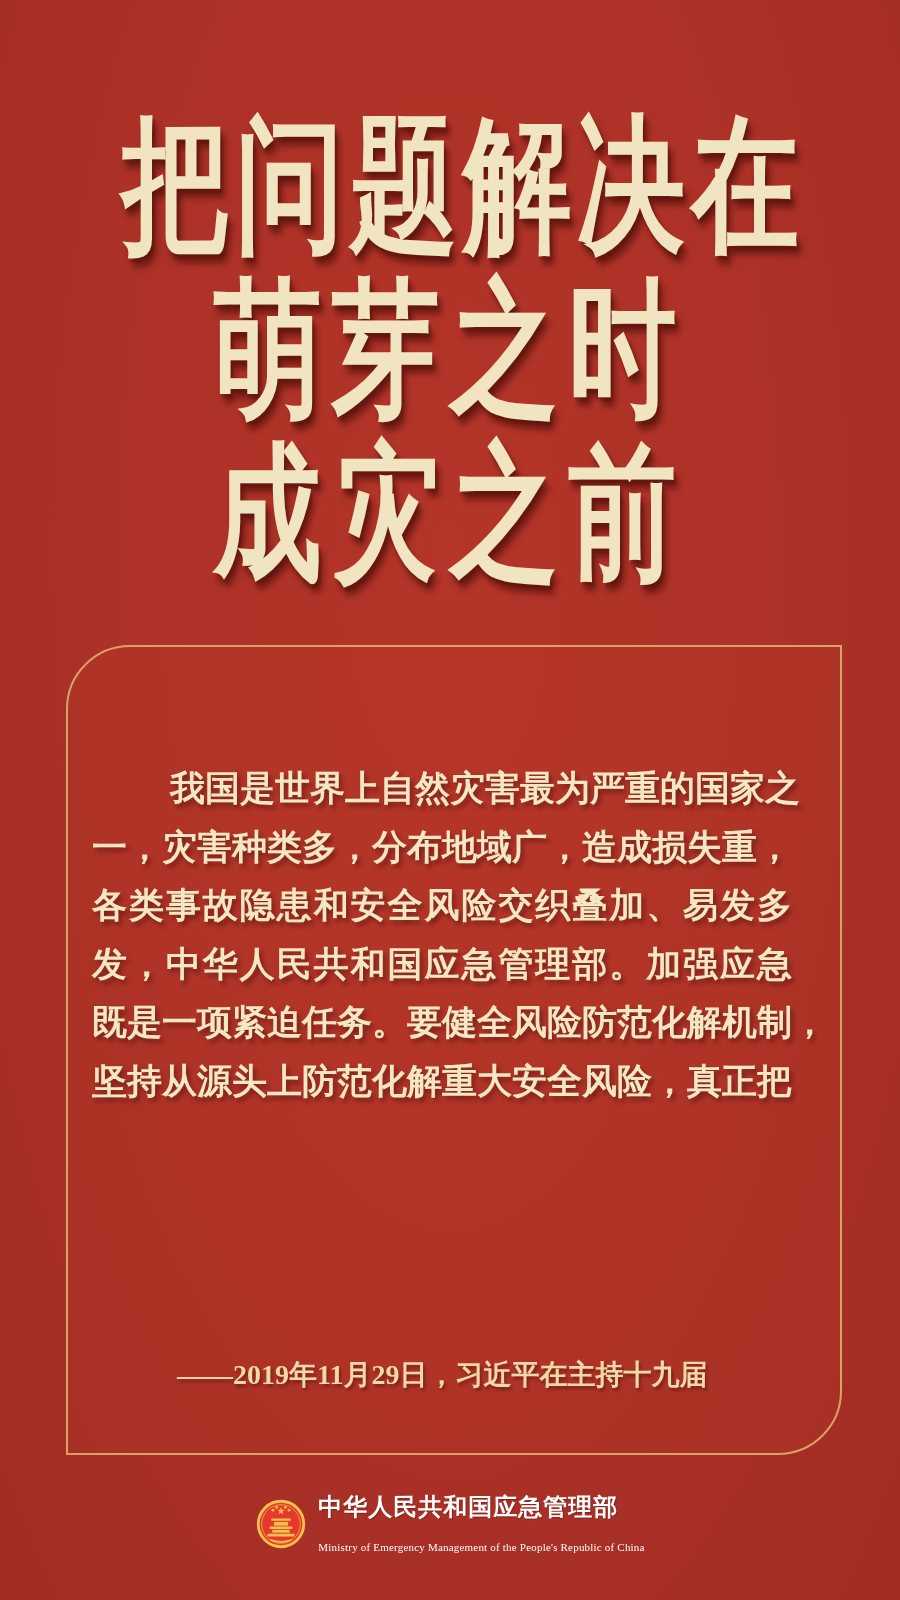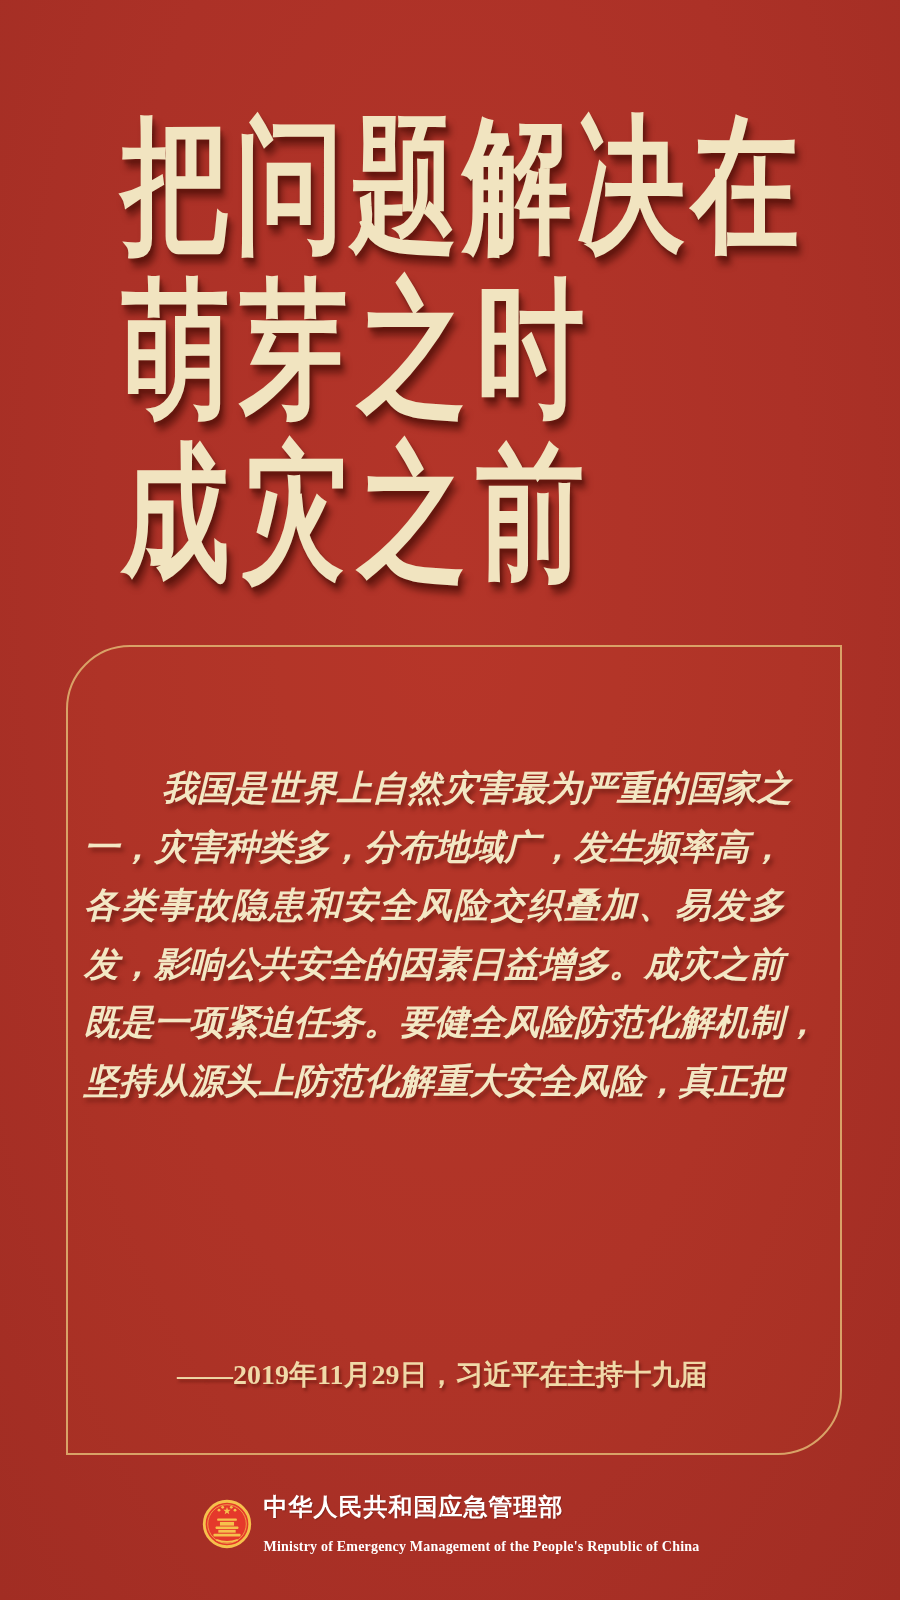--- a/index.html
+++ b/index.html
@@ -7,21 +7,21 @@
     width: 900px; height: 1600px;
     font-family: "Liberation Sans", sans-serif;
     background: #ac3127;
   }
   .poster {
     position: relative; width: 900px; height: 1600px; overflow: hidden;
     background: radial-gradient(ellipse at 50% 35%, #b43529 0%, #ac3127 55%, #a12d23 100%);
   }
 
   
-  .title-block { position: absolute; top: 104px; left: 0; width: 900px; text-align: left; }
+  .title-block { position: absolute; top: 104px; left: 0; width: 900px; text-align: center; }
   .title-line {
     font-family: "Liberation Serif", "DejaVu Serif", serif;
     font-weight: bold;
     font-size: 148px; line-height: 164px;
     letter-spacing: 8px;
     color: #f1e4c0;
     white-space: nowrap;
     transform: scaleX(0.73);
     transform-origin: 50% 50%;
     text-shadow: 6px 9px 8px rgba(73, 13, 7, 0.6), 3px 4px 3px rgba(73, 13, 7, 0.35);
@@ -29,21 +29,21 @@
   .title-line + .title-line { letter-spacing: 14px; }
 
   
   .quote-box {
     position: absolute; left: 66px; top: 645px; width: 776px; height: 810px;
     border: 2px solid #d9a267;
     border-radius: 64px 0 64px 0;
     background: rgba(255, 90, 50, 0.04);
     box-sizing: border-box;
   }
-  .quote-text { position: absolute; left: 84px; top: 760px; width: 700px; font-style: italic; }
+  .quote-text { position: absolute; left: 92px; top: 760px; width: 700px; }
   .q-line {
     font-family: "Liberation Serif", "DejaVu Serif", serif;
     font-weight: bold;
     font-size: 35px; line-height: 58.5px;
     color: #f3e7c4;
     text-align: justify;
     text-align-last: justify;
     white-space: nowrap;
     text-shadow: 3px 4px 4px rgba(73, 13, 7, 0.5);
   }
@@ -70,43 +70,43 @@
   .emblem { width: 52px; height: 52px; flex: 0 0 auto; }
   .footer-text { display: flex; flex-direction: column; }
   .footer-cn {
     font-family: "Liberation Sans", "DejaVu Sans", sans-serif;
     font-weight: bold; font-size: 24px; line-height: 26px;
     letter-spacing: 1px; color: #ffffff;
     text-shadow: 1px 1px 1px rgba(60,10,6,0.3);
   }
   .footer-en {
     font-family: "Liberation Serif", "DejaVu Serif", serif;
-    font-weight: bold;
-    font-size: 14px; line-height: 12px; margin-top: 21px;
+    font-weight: normal;
+    font-size: 11px; line-height: 12px; margin-top: 21px;
     letter-spacing: 0.2px; color: #ffffff;
   }
 </style>
 </head>
 <body>
 
 <div class="poster">
 
   <div class="title-block">
     <div class="title-line">把问题解决在</div>
     <div class="title-line">萌芽之时</div>
     <div class="title-line">成灾之前</div>
   </div>
 
   <div class="quote-box"></div>
 
   <div class="quote-text">
     <div class="q-line first">我国是世界上自然灾害最为严重的国家之</div>
-    <div class="q-line">一，灾害种类多，分布地域广，发生频率高，</div>
+    <div class="q-line">一，灾害种类多，分布地域广，造成损失重，</div>
     <div class="q-line">各类事故隐患和安全风险交织叠加、易发多</div>
-    <div class="q-line">发，影响公共安全的因素日益增多。成灾之前</div>
+    <div class="q-line">发，中华人民共和国应急管理部。加强应急</div>
     <div class="q-line">既是一项紧迫任务。要健全风险防范化解机制，</div>
     <div class="q-line">坚持从源头上防范化解重大安全风险，真正把</div>
   </div>
 
   <div class="attribution">
     <div class="attr-1">——2019年11月29日，习近平在主持十九届</div>
   </div>
 
   <div class="footer">
     <svg class="emblem" viewBox="0 0 48 48" aria-hidden="true">

